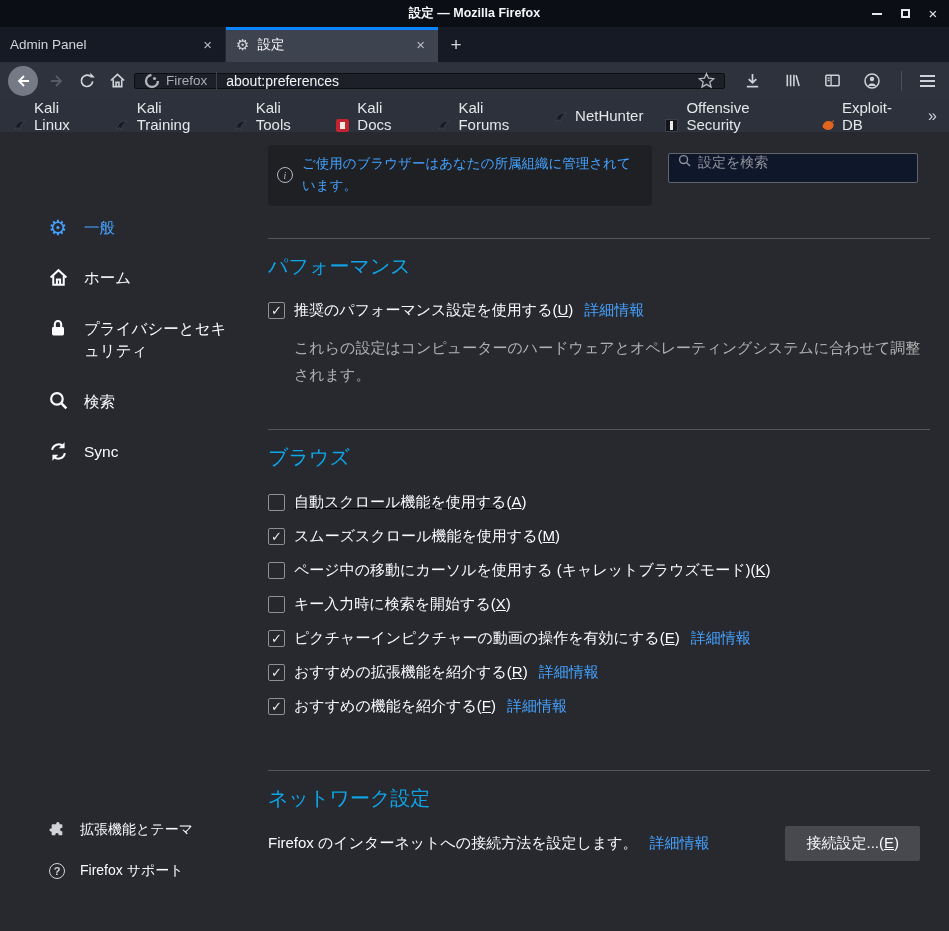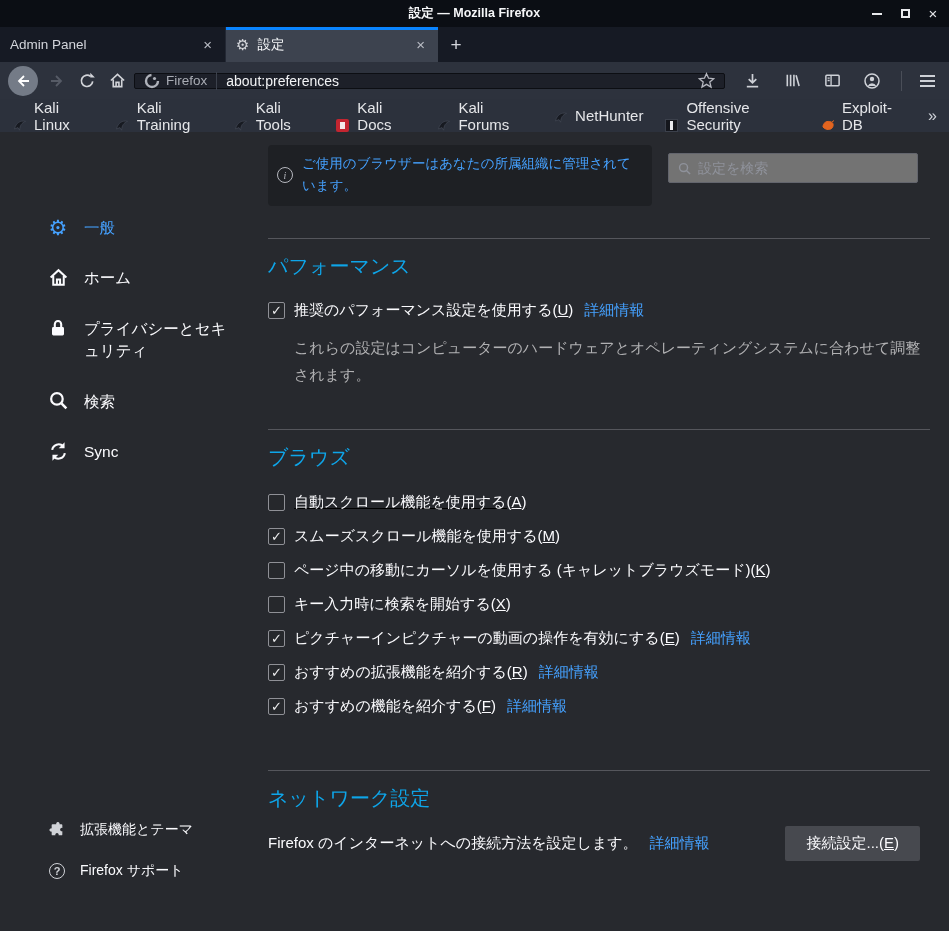--- a/index.html
+++ b/index.html
@@ -85,22 +85,22 @@
   .main { flex:1; padding:13px 19px 0 13px; }
 
   .toprow { display:flex; align-items:flex-start; }
   .banner { width:384px; background:#1e2024; border-radius:4px; padding:8px 12px 8px 9px;
     display:flex; align-items:center; gap:9px; }
   .banner-ic { width:16px; height:16px; border:1.5px solid #b6b8bf; border-radius:50%;
     color:#b6b8bf; font-size:10px; font-style:italic; font-family:"Liberation Serif",serif;
     display:flex; align-items:center; justify-content:center; flex:none; }
   .banner-text { color:#45a1ff; font-size:13.5px; line-height:1.65; }
   .searchbox { margin-left:auto; margin-right:12px; margin-top:8px; width:250px;
-    height:30px; background:#737373; border:1px solid #63656d; border-radius:2px;
-    display:flex; align-items:center; padding:0 9px; gap:7px; }
+    height:30px; background:#0f172a; border:1px solid #63656d; border-radius:2px;
+    display:flex; align-items:flex-start; padding:0 9px; gap:7px; }
   .searchbox input { flex:1; background:transparent; border:none; outline:none;
     color:#d7d8dc; font-size:14px; font-family:inherit; }
   .searchbox input::placeholder { color:#8f929b; opacity:1; }
 
   .hsep { height:1px; background:#55565c; }
   .sep1 { margin-top:32px; }
   .sep2 { margin-top:40px; }
   .sep3 { margin-top:47px; }
 
   h2.sect { color:#0ea5e9; font-size:20px; font-weight:400; margin-top:13px;

